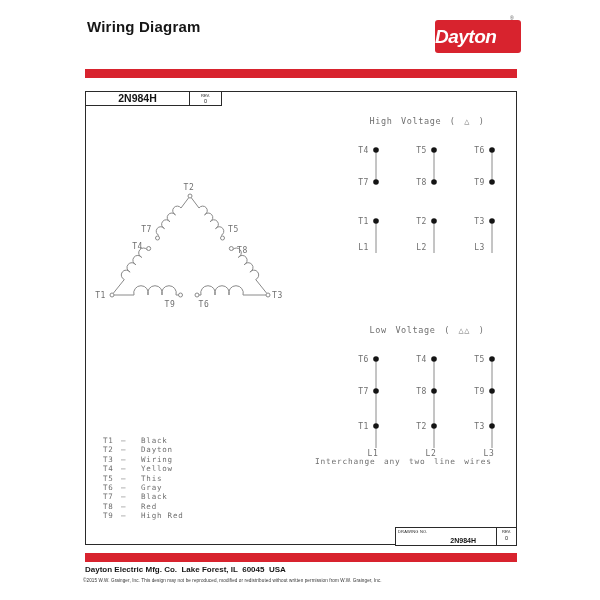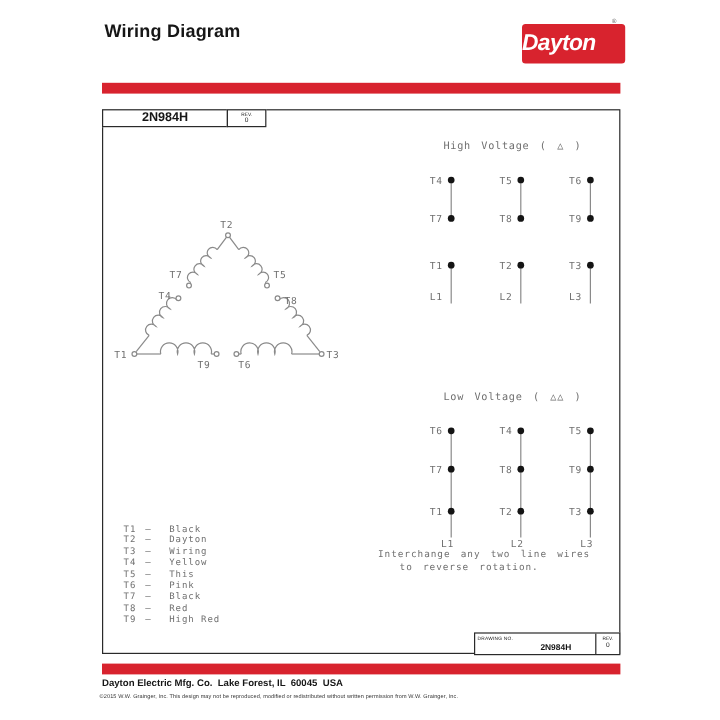--- a/index.html
+++ b/index.html
@@ -219,42 +219,41 @@
       <span>Yellow</span>
     </div>
   <div class="legend-row">
       <span class="legend-term">T5</span>
       <span class="legend-dash">—</span>
       <span>This</span>
     </div>
   <div class="legend-row">
       <span class="legend-term">T6</span>
       <span class="legend-dash">—</span>
-      <span>Pink</span>
+      <span>Gray</span>
     </div>
   <div class="legend-row">
       <span class="legend-term">T7</span>
       <span class="legend-dash">—</span>
       <span>Black</span>
     </div>
   <div class="legend-row">
       <span class="legend-term">T8</span>
       <span class="legend-dash">—</span>
       <span>Red</span>
     </div>
   <div class="legend-row">
       <span class="legend-term">T9</span>
       <span class="legend-dash">—</span>
       <span>High Red</span>
     </div>
 </div>
 
 <div class="abs" id="notes">
   <div class="note-line1">Interchange any two line wires</div>
-  <div class="note-line2">to reverse rotation.</div>
 </div>
 
 <div class="abs" id="drawing-box">
   <div id="drawing-main">
     <span id="drawing-label">DRAWING NO.</span>
     <span id="drawing-number">2N984H</span>
   </div>
   <div id="drawing-rev">
     <span class="rev-label">REV.</span>
     <span class="rev-value">0</span>

